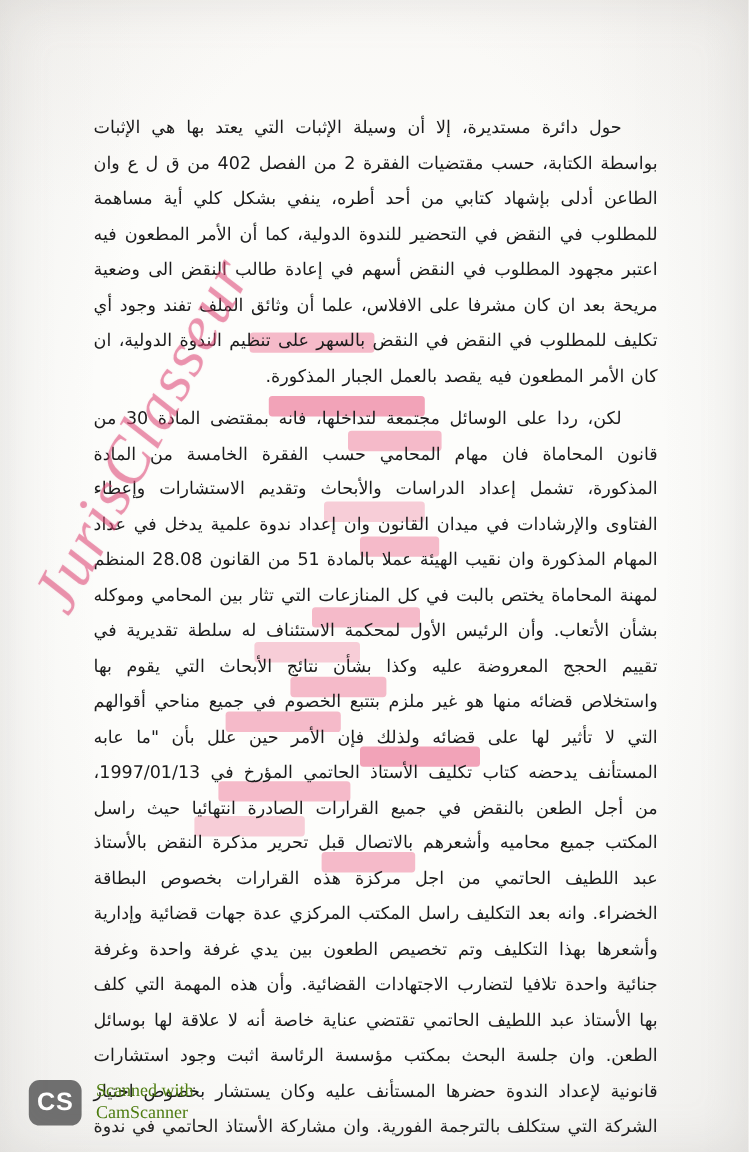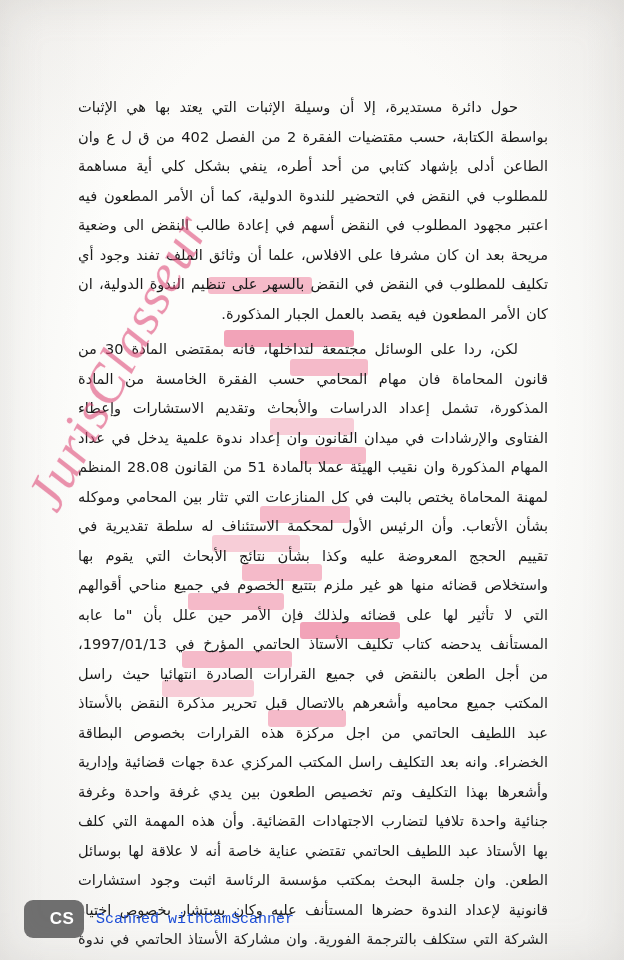--- a/index.html
+++ b/index.html
@@ -118,29 +118,29 @@
     width: 44px;
     height: 38px;
     border-radius: 9px;
     background: #6f6f6f;
     color: #ffffff;
     display: flex;
     align-items: center;
     justify-content: center;
     font-family: "Liberation Sans", sans-serif;
     font-weight: bold;
-    font-size: 17px;
+    font-size: 21px;
     letter-spacing: 0.5px;
-    padding-left: 16px;
   }
   #scanner-text {
     display: flex;
+    flex-direction: column;
     line-height: 19px;
-    color: #1d4ed8;
-    font-family: Liberation Mono, monospace;
+    color: #4d7c0f;
+    font-family: Liberation Serif, serif;
     font-size: 15px;
   }
   #scanner-text .line1 { }
   #scanner-text .line2 { }
 
   
   #edge-shade {
     position: absolute;
     inset: 0;
     pointer-events: none;

